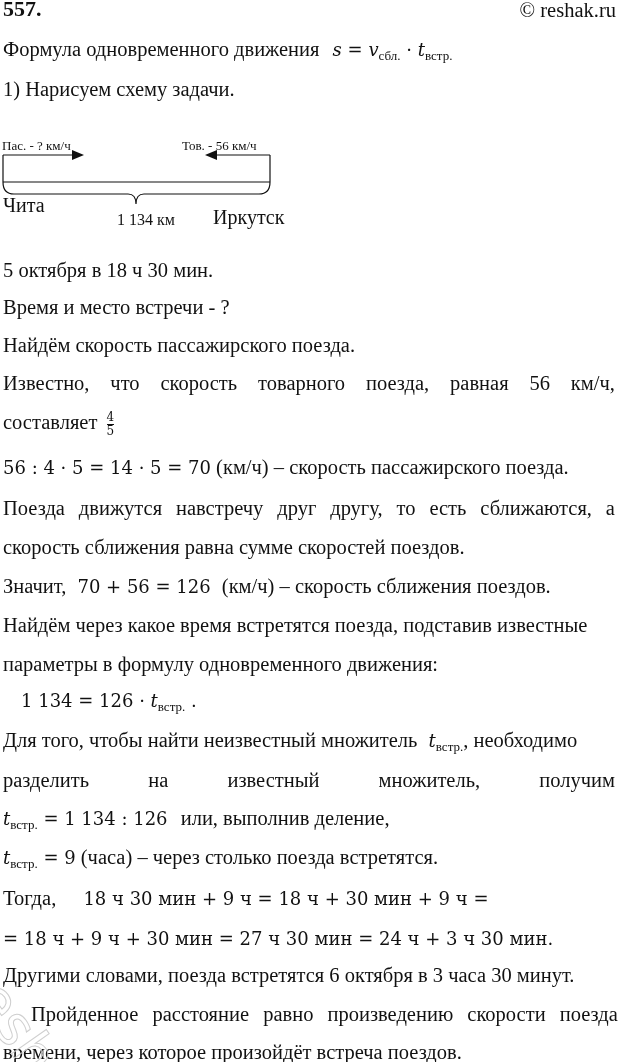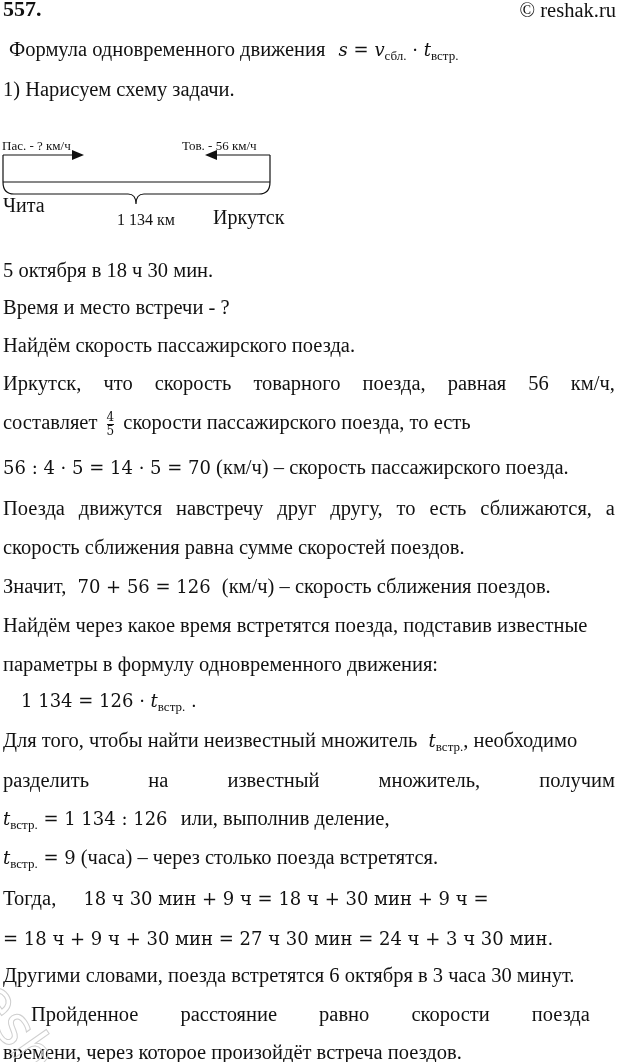--- a/index.html
+++ b/index.html
@@ -18,21 +18,21 @@
   .frac span { display: block; }
   .wm { position: absolute; left: 2px; top: 950px; color: transparent; -webkit-text-stroke: 1px #cfcfcf;
         font-family: "DejaVu Sans", sans-serif; font-size: 56px; transform: rotate(55deg); transform-origin: 0 0; }
 </style>
 </head>
 <body>
 
 <div class="abs num" style="left:3px; top:-4px;">557.</div>
 <div class="abs t" style="right:4px; top:-2px;">© reshak.ru</div>
 
-<div class="abs t" style="left:9px; top:37px;">
+<div class="abs t" style="left:3px; top:37px;">
   <span>Формула одновременного движения</span>
   <span class="math" style="margin-left:8px;">
     <span class="mi">s</span>
     <span>=</span>
     <span class="mi">v</span><span class="sub">сбл.</span>
     <span>·</span>
     <span class="mi">t</span><span class="sub">встр.</span>
   </span>
 </div>
 <div class="abs t" style="left:3px; top:77px;">1) Нарисуем схему задачи.</div>
@@ -57,37 +57,36 @@
   <div class="abs" style="left:3px; top:64px; font-size:20px; font-family:'Liberation Serif',serif;">Чита</div>
   <div class="abs" style="left:117px; top:81px; font-size:16px; font-family:'Liberation Serif',serif;">1 134 км</div>
   <div class="abs" style="left:213px; top:76px; font-size:20px; font-family:'Liberation Serif',serif;">Иркутск</div>
 </div>
 
 <div class="abs t" style="left:3px; top:258px;">5 октября в 18 ч 30 мин.</div>
 <div class="abs t" style="left:3px; top:295px;">Время и место встречи - ?</div>
 <div class="abs t" style="left:3px; top:333px;">Найдём скорость пассажирского поезда.</div>
 
 <div class="abs t just" style="left:3px; top:371px;">
-  <span>Иркутск,</span>
+  <span>Известно,</span>
     <span>что</span>
     <span>скорость</span>
     <span>товарного</span>
     <span>поезда,</span>
     <span>равная</span>
     <span>56</span>
     <span>км/ч,</span>
 </div>
 
 <div class="abs t" style="left:3px; top:410px;">
   <span>составляет</span>
   <span class="frac">
     <span style="border-bottom:1px solid #111;">4</span>
     <span>5</span>
   </span>
-  <span>скорости пассажирского поезда, то есть</span>
 </div>
 
 <div class="abs t" style="left:3px; top:455px;">
   <span class="math">56 : 4 · 5 = 14 · 5 = 70</span>
   <span>(км/ч) – скорость пассажирского поезда.</span>
 </div>
 
 <div class="abs t just" style="left:3px; top:496px;">
   <span>Поезда</span>
     <span>движутся</span>
@@ -143,19 +142,20 @@
 </div>
 <div class="abs t" style="left:3px; top:926px;">
   <span class="math">= 18 ч + 9 ч + 30 мин = 27 ч 30 мин = 24 ч + 3 ч 30 мин.</span>
 </div>
 
 <div class="abs t" style="left:3px; top:963px;">Другими словами, поезда встретятся 6 октября в 3 часа 30 минут.</div>
 <div class="abs t just" style="left:3px; top:1002px;margin-left:28px;">
   <span>Пройденное</span>
     <span>расстояние</span>
     <span>равно</span>
+    <span>произведению</span>
     <span>скорости</span>
     <span>поезда</span>
     <span>и</span>
 </div>
 <div class="abs t" style="left:3px; top:1040px;">времени, через которое произойдёт встреча поездов.</div>
 
 <div class="wm">reshak.ru</div>
 
 </body></html>

